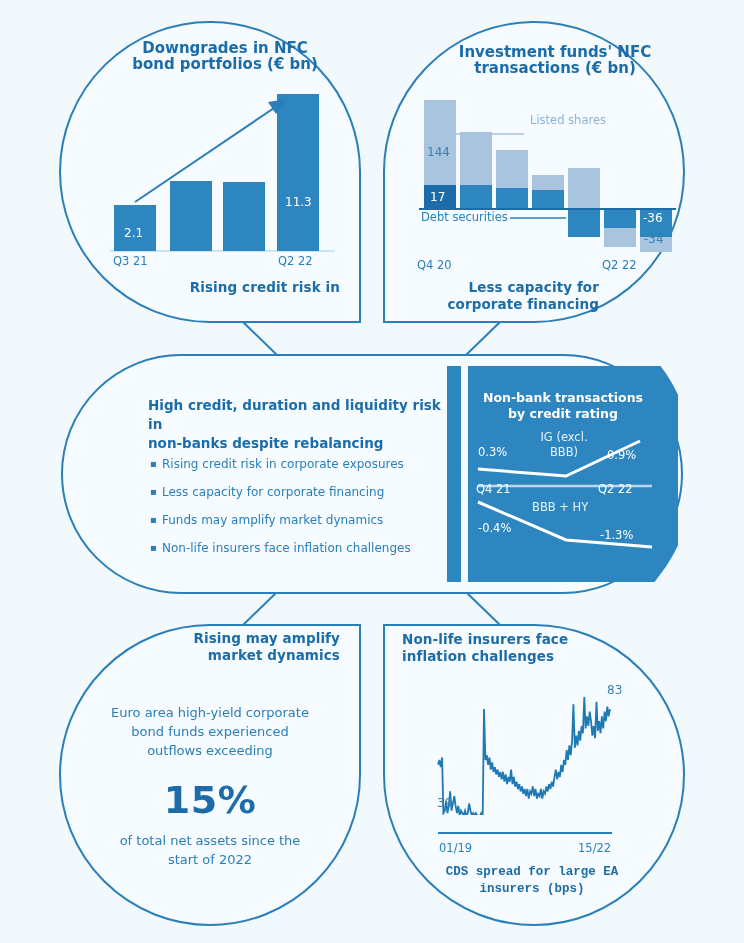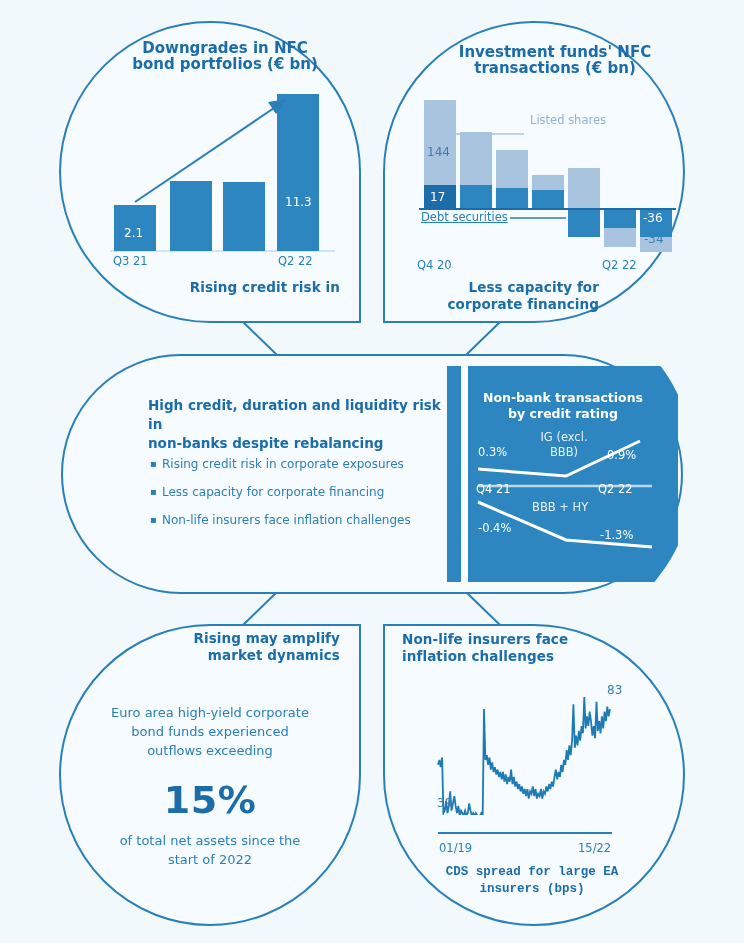--- a/index.html
+++ b/index.html
@@ -33,21 +33,21 @@
   .axis-lab {
     font-size: 11.5px;
     color: #2a7fb8;
   }
   .bar-val {
     font-size: 12px;
     color: #ffffff;
   }
   .bar-val-dark { font-size: 12px; color: #3b7fb0; }
   .ann { font-size: 11.5px; color: #8fb4d4; }
-  .ann-dark { font-size: 11.5px; color: #2a7fb8; text-decoration: underline; }
+  .ann-dark { font-size: 11.5px; color: #2a7fb8; }
 
   .center-head {
     font-weight: bold;
     font-size: 13.5px;
     line-height: 19px;
     color: #1b6ca8;
   }
   .bullets { font-size: 12px; line-height: 28px; color: #2a7fb8; }
   .bullets li { list-style: none; position: relative; }
   .bullets li:before {
@@ -211,20 +211,21 @@
     <div>corporate financing</div>
   </div>
 
   <div class="txt center-head" style="left:148px; top:396px; width:300px;">
     <div>High credit, duration and liquidity risk in</div>
     <div>non-banks despite rebalancing</div>
   </div>
   <ul class="txt bullets" style="left:150px; top:450px; width:310px;">
     <li>Rising credit risk in corporate exposures</li>
     <li>Less capacity for corporate financing</li>
+    <li>Funds may amplify market dynamics</li>
     <li>Non-life insurers face inflation challenges</li>
   </ul>
 
   <div class="txt blue-title" style="left:478px; top:390px; width:170px;">
     <div>Non-bank transactions</div>
     <div>by credit rating</div>
   </div>
   <div class="txt blue-lab-c" style="left:528px; top:430px; width:72px; text-align:center; line-height:15px;">
     <div>IG (excl.</div>
     <div>BBB)</div>

